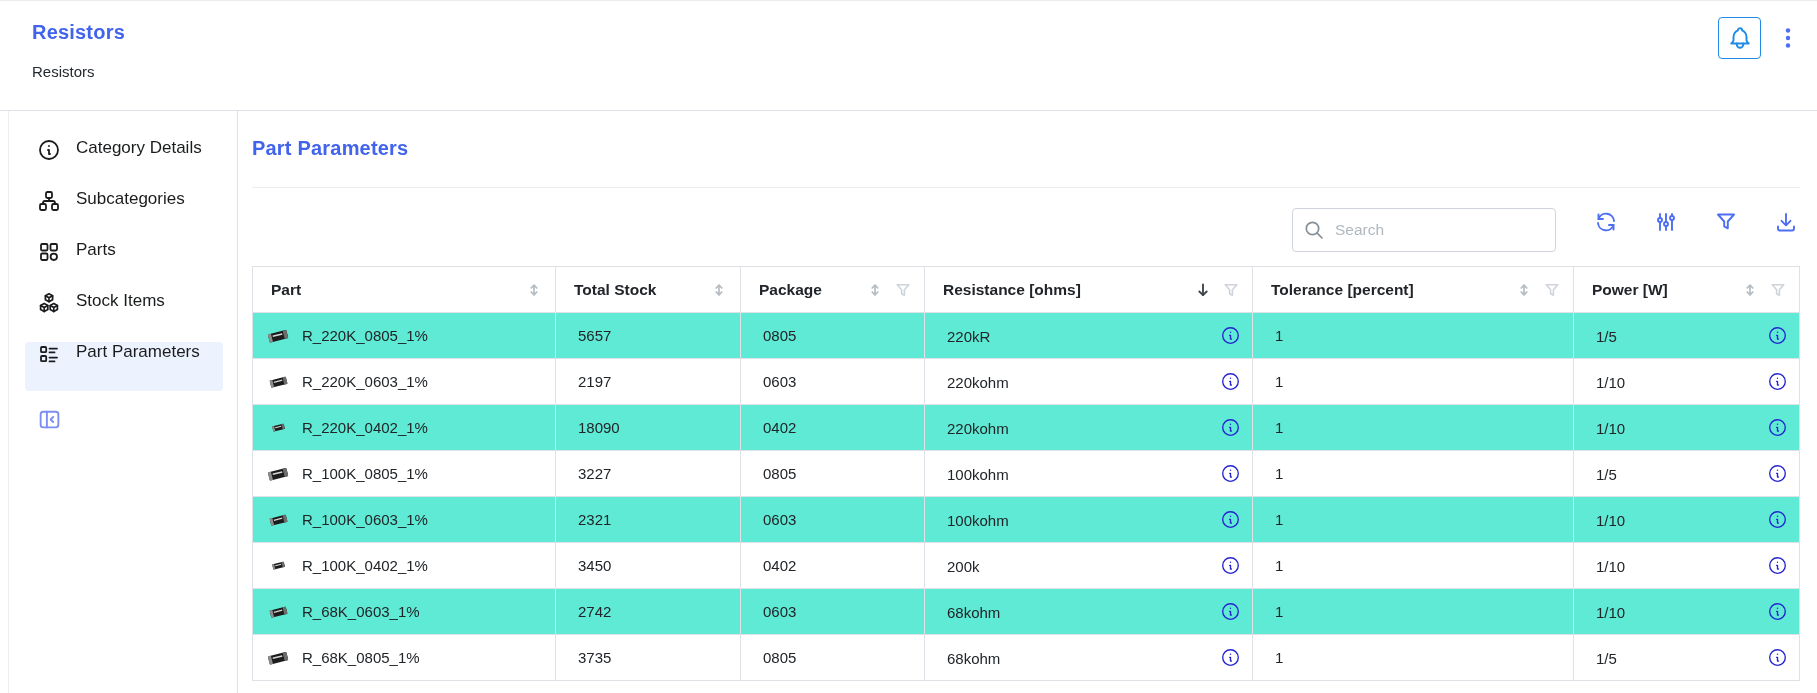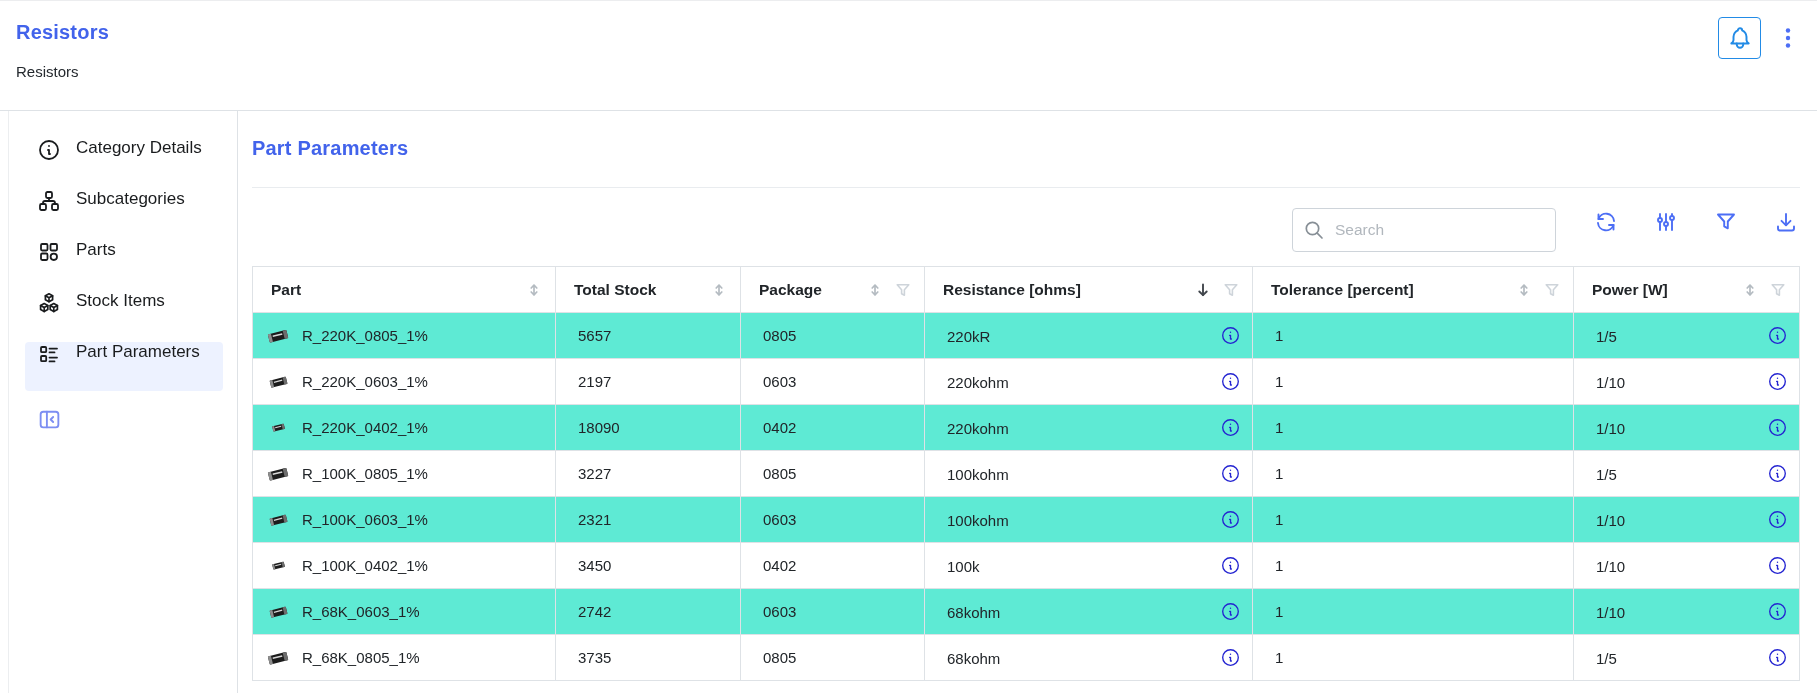--- a/index.html
+++ b/index.html
@@ -3,21 +3,21 @@
 <meta charset="utf-8">
 <style>
   * { box-sizing: border-box; margin: 0; padding: 0; }
   html,body { width:1817px; height:693px; overflow:hidden; }
   body {
     font-family: "Liberation Sans", sans-serif;
     color:#212529; background:#fff;
     border-top:1px solid #ecedef;
   }
   
-  .page-header { position:relative; height:110px; border-bottom:1px solid #dee2e6; padding:20px 0 0 16px; }
+  .page-header { position:relative; height:110px; border-bottom:1px solid #dee2e6; padding:20px 0 0 32px; }
   .page-title { font-size:20px; font-weight:700; color:#4263eb; letter-spacing:.2px; }
   .breadcrumb { margin-top:19px; font-size:15px; color:#24292e; cursor:pointer; width:max-content; }
   .header-actions { position:absolute; top:16px; right:18px; display:flex; align-items:center; gap:16px; }
   .bell-btn { width:43px; height:42px; border:1px solid #228be6; border-radius:4px; background:#fff;
               display:flex; align-items:center; justify-content:center; cursor:pointer; }
   .dots-btn { width:22px; height:40px; display:flex; align-items:center; justify-content:center; cursor:pointer; background:none; border:none; }
   
   .content { display:flex; height:582px; margin-left:8px; border-left:1px solid #eceef0; }
   
   .sidebar { width:229px; flex:0 0 229px; border-right:1px solid #dee2e6; padding-top:25px; }
@@ -489,21 +489,21 @@
                     <use href="#i-chip"></use>
                   </svg>
                 </span>
             <span>R_100K_0402_1%</span>
           </div>
         </td>
         <td><span>3450</span></td>
         <td><span>0402</span></td>
         <td>
           <div class="cell-flex">
-                <span>100k</span>
+                <span>200k</span>
             <button class="info-btn">
               <svg width="19" height="19" viewBox="0 0 19 19">
                     <use href="#i-info"></use>
                   </svg>
             </button>
           </div>
         </td>
         <td><span>1</span></td>
         <td>
           <div class="cell-flex">

